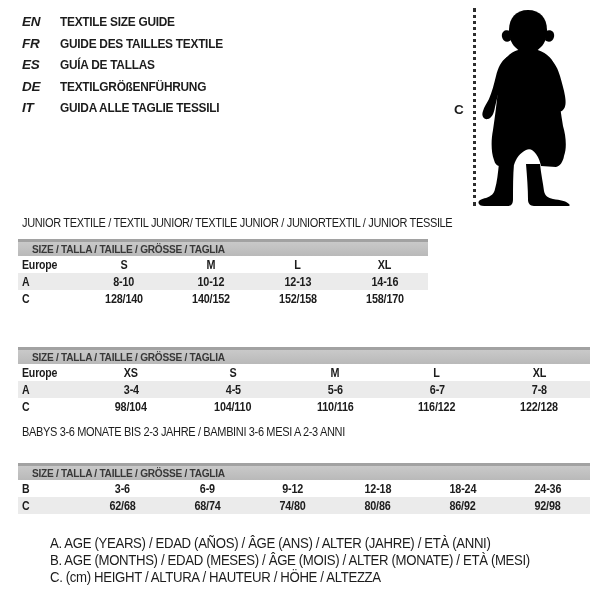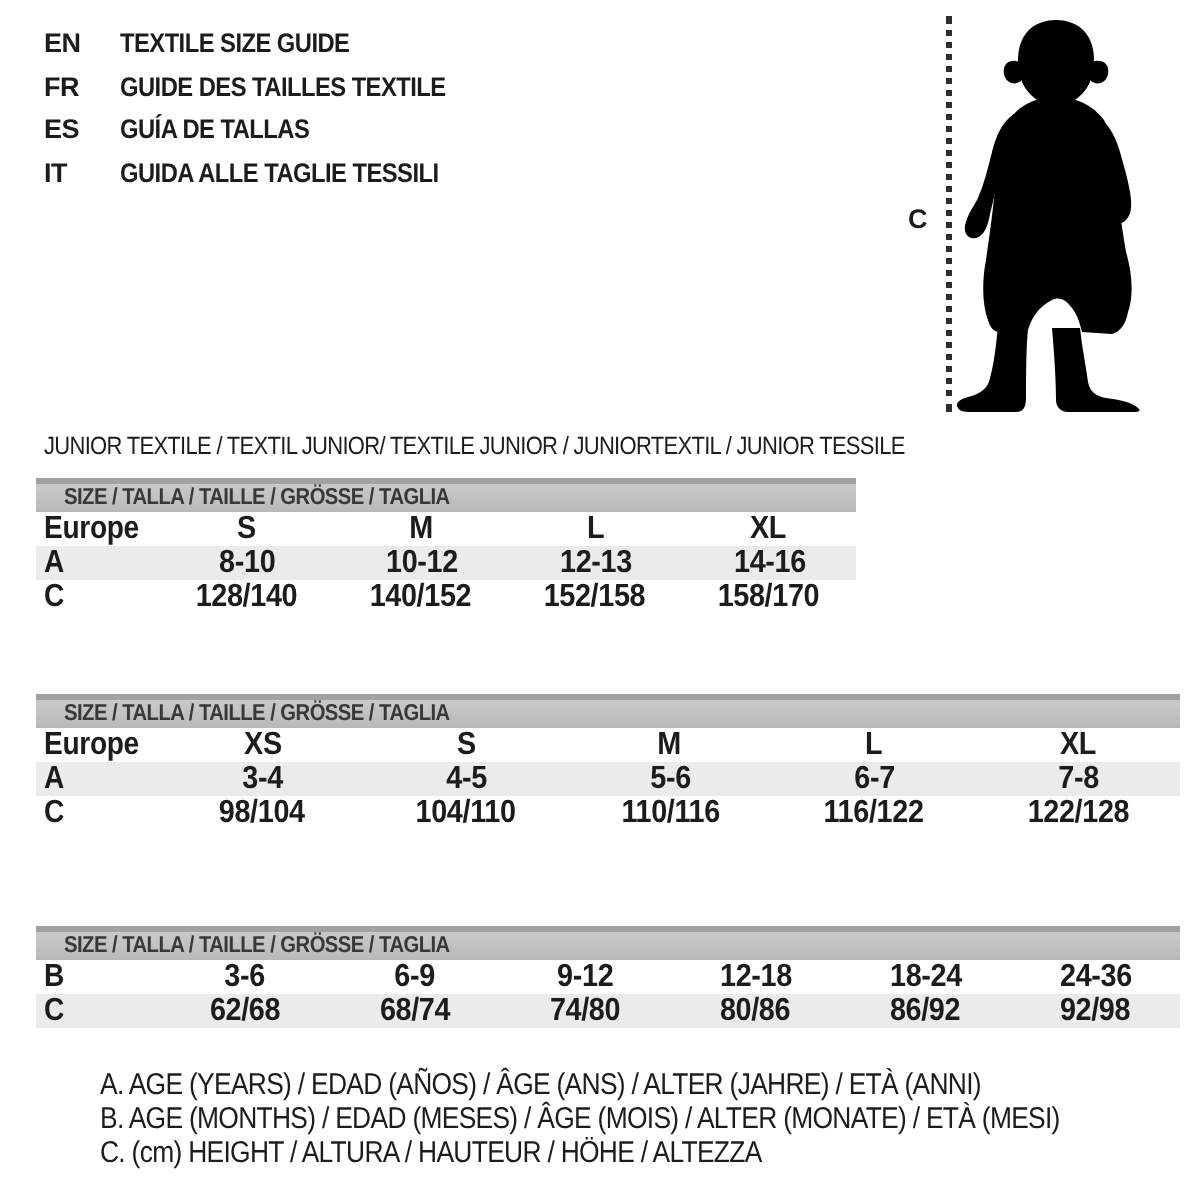--- a/index.html
+++ b/index.html
@@ -12,39 +12,39 @@
   }
   #stage { position: relative; width: 600px; height: 600px; }
 
   
   .cx  { display: inline-block; transform: scaleX(0.88); transform-origin: 0 50%; white-space: nowrap; }
   .cxc { display: inline-block; transform: scaleX(0.90); transform-origin: 50% 50%; white-space: nowrap; }
 
   
   .lang-list { position: absolute; left: 22px; top: 11px; }
   .lang-row  { display: flex; height: 21.5px; align-items: center; font-size: 13.5px; font-weight: 700; letter-spacing: -0.3px; }
-  .lang-code { width: 38px; }
+  .lang-code { width: 38px; font-style: italic; }
 
   
   .figure-area  { position: absolute; left: 450px; top: 0; width: 150px; height: 216px; }
   .height-line  { position: absolute; left: 23px; top: 8px; height: 198px; width: 0; border-left: 3px dotted #2d2d2d; }
   .height-label { position: absolute; left: 4px; top: 102px; font-size: 13.5px; font-weight: 700; }
   .silhouette   { position: absolute; left: 28px; top: 6px; }
 
   
   .t-title { position: absolute; left: 22px; font-size: 12.5px; font-weight: 400; letter-spacing: -0.4px; }
   .t-title sub, .t-sub { font-size: 9px; vertical-align: -2px; letter-spacing: -0.2px; }
   .size-table { position: absolute; left: 18px; }
   .bar {
     height: 14px; border-top: 3px solid #a2a2a2;
     background: linear-gradient(#c9c9c9, #b9b9b9);
     display: flex; align-items: center; padding-left: 14px;
     font-size: 11.5px; font-weight: 700; color: #383838; letter-spacing: -0.3px;
   }
-  .t-row   { display: flex; height: 17px; align-items: center; font-size: 16px; font-weight: 700; letter-spacing: -0.2px; }
+  .t-row   { display: flex; height: 17px; align-items: center; font-size: 12px; font-weight: 700; letter-spacing: -0.2px; }
   .t-row.shaded { background: #ebebeb; }
   .t-label { width: 62px; padding-left: 4px; box-sizing: border-box; }
   .t-cell  { flex: 1; text-align: center; }
 
   .tbl-junior   { top: 239px; width: 410px; }
   .tbl-children { top: 347px; width: 572px; }
   .tbl-babies   { top: 463px; width: 572px; }
   #title-junior   { top: 216px; }
   #title-children { top: 319px; }
   #title-babies   { top: 424px; line-height: 16.5px; }
@@ -63,20 +63,24 @@
         <span class="lang-code">EN</span>
         <span class="cx">TEXTILE SIZE GUIDE</span>
       </div>
       <div class="lang-row">
         <span class="lang-code">FR</span>
         <span class="cx">GUIDE DES TAILLES TEXTILE</span>
       </div>
       <div class="lang-row">
         <span class="lang-code">ES</span>
         <span class="cx">GUÍA DE TALLAS</span>
+      </div>
+      <div class="lang-row">
+        <span class="lang-code">DE</span>
+        <span class="cx">TEXTILGRÖßENFÜHRUNG</span>
       </div>
       <div class="lang-row">
         <span class="lang-code">IT</span>
         <span class="cx">GUIDA ALLE TAGLIE TESSILI</span>
       </div>
     </div>
 
   <div class="figure-area">
     <div class="height-line"></div>
     <div class="height-label">C</div>
@@ -159,20 +163,21 @@
           <div class="t-cell"><span class="cxc">98/104</span></div>
           <div class="t-cell"><span class="cxc">104/110</span></div>
           <div class="t-cell"><span class="cxc">110/116</span></div>
           <div class="t-cell"><span class="cxc">116/122</span></div>
           <div class="t-cell"><span class="cxc">122/128</span></div>
         </div>
       </div>
   </div>
 
   <div class="t-title" id="title-babies">
+    <div><span class="cx">BABYS 3-6 MONATE BIS 2-3 JAHRE / BAMBINI 3-6 MESI A 2-3 ANNI</span></div>
   </div>
   <div class="size-table tbl-babies" id="table-2">
     <div class="bar">
       <span class="cx">SIZE / TALLA / TAILLE / GRÖSSE / TAGLIA</span>
     </div>
     <div class="t-body">
         <div class="t-row">
           <span class="t-label"><span class="cx">B</span></span>
           <div class="t-cell"><span class="cxc">3-6</span></div>
           <div class="t-cell"><span class="cxc">6-9</span></div>

